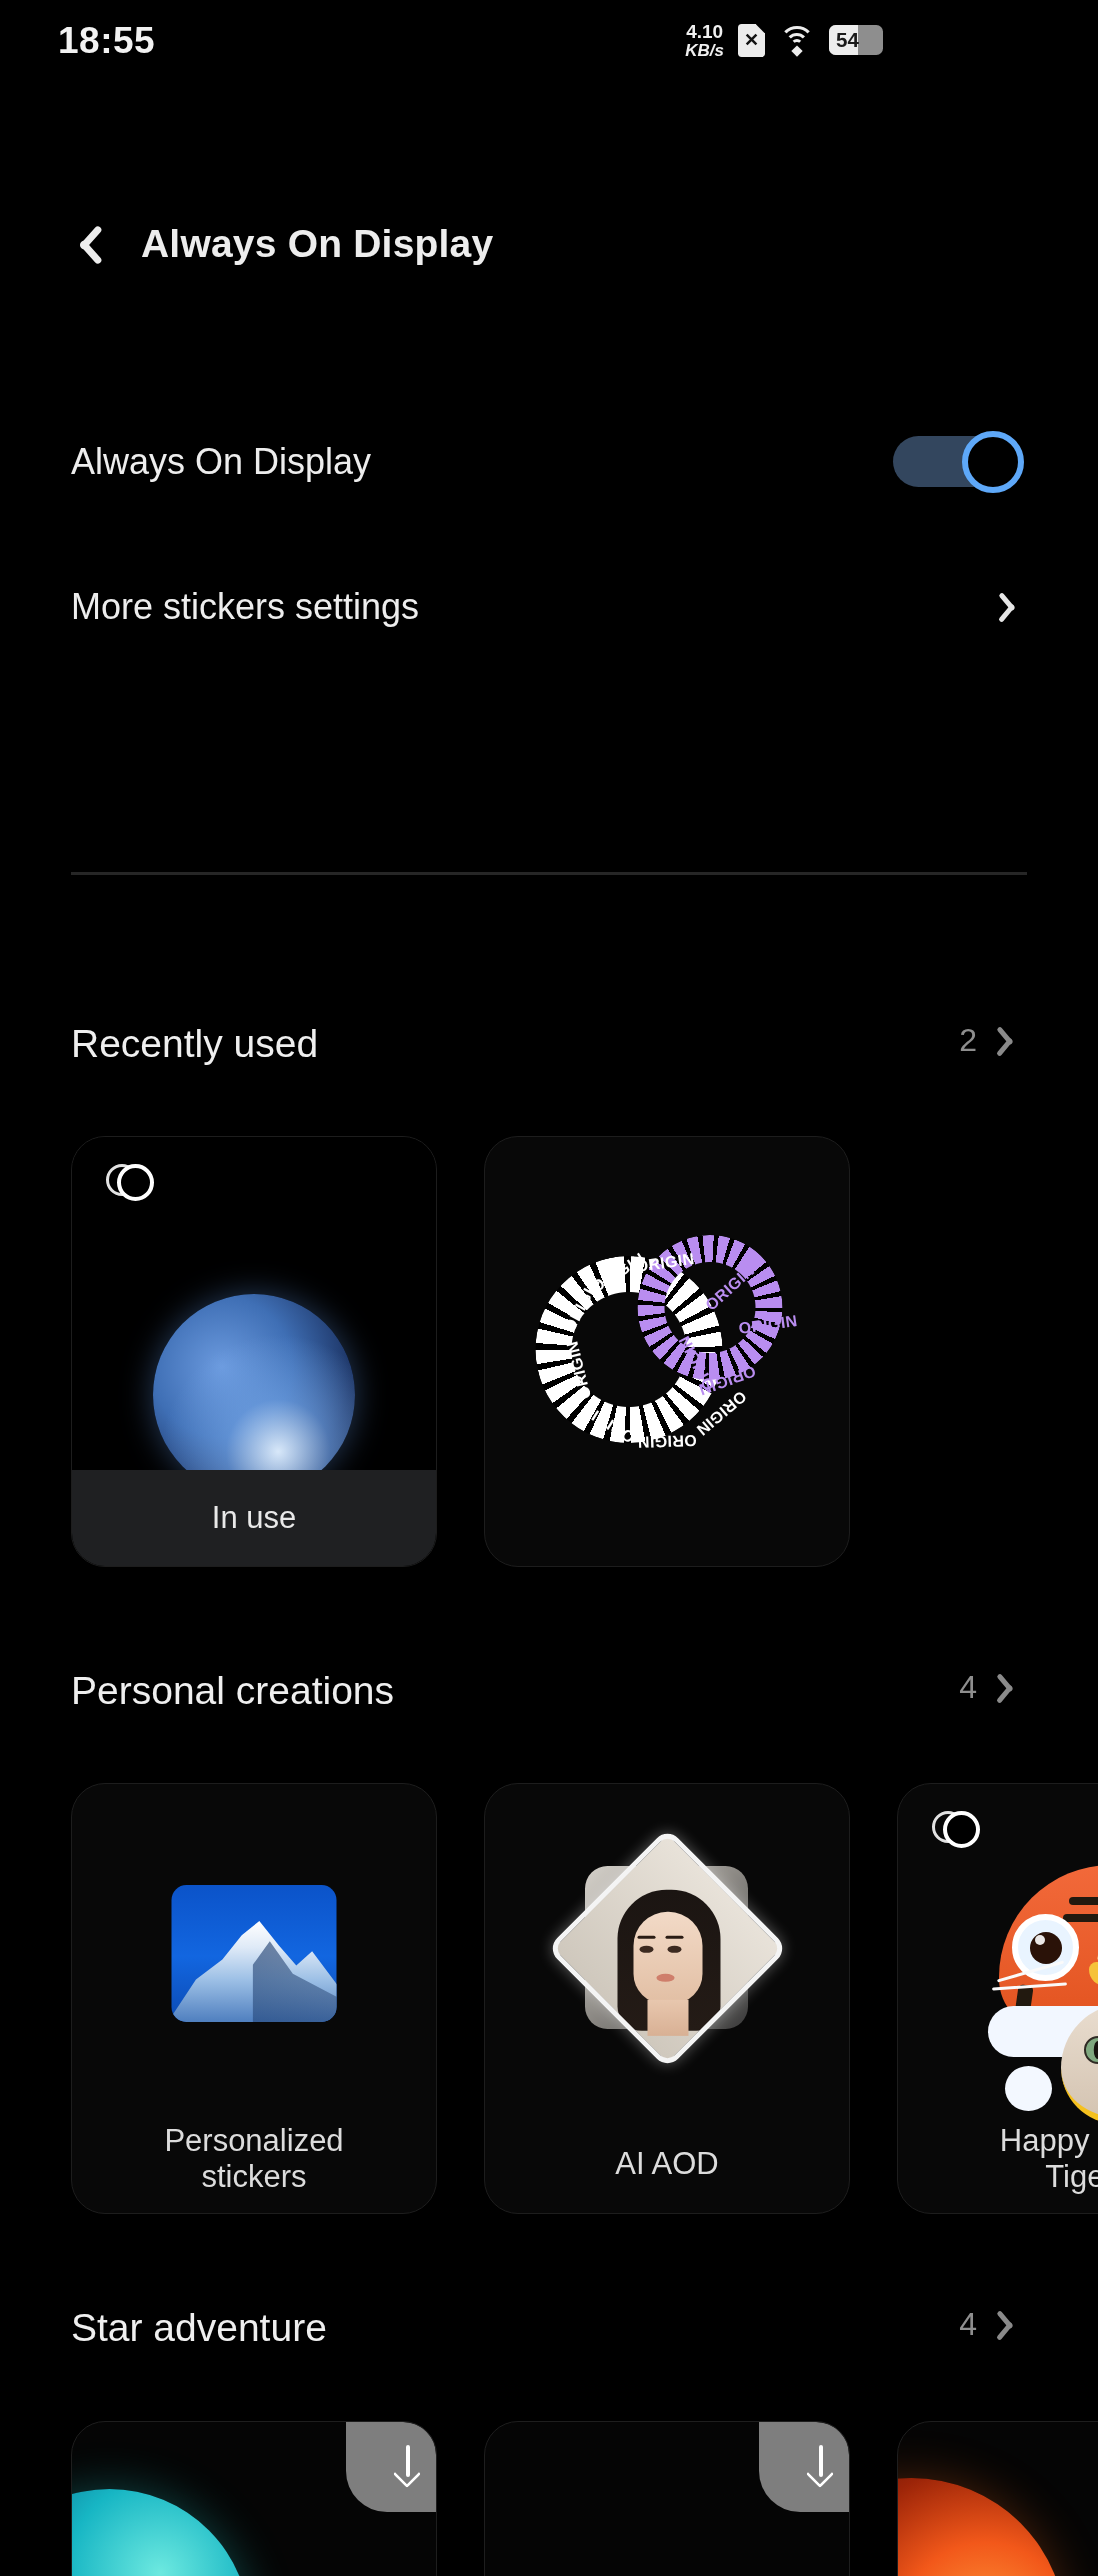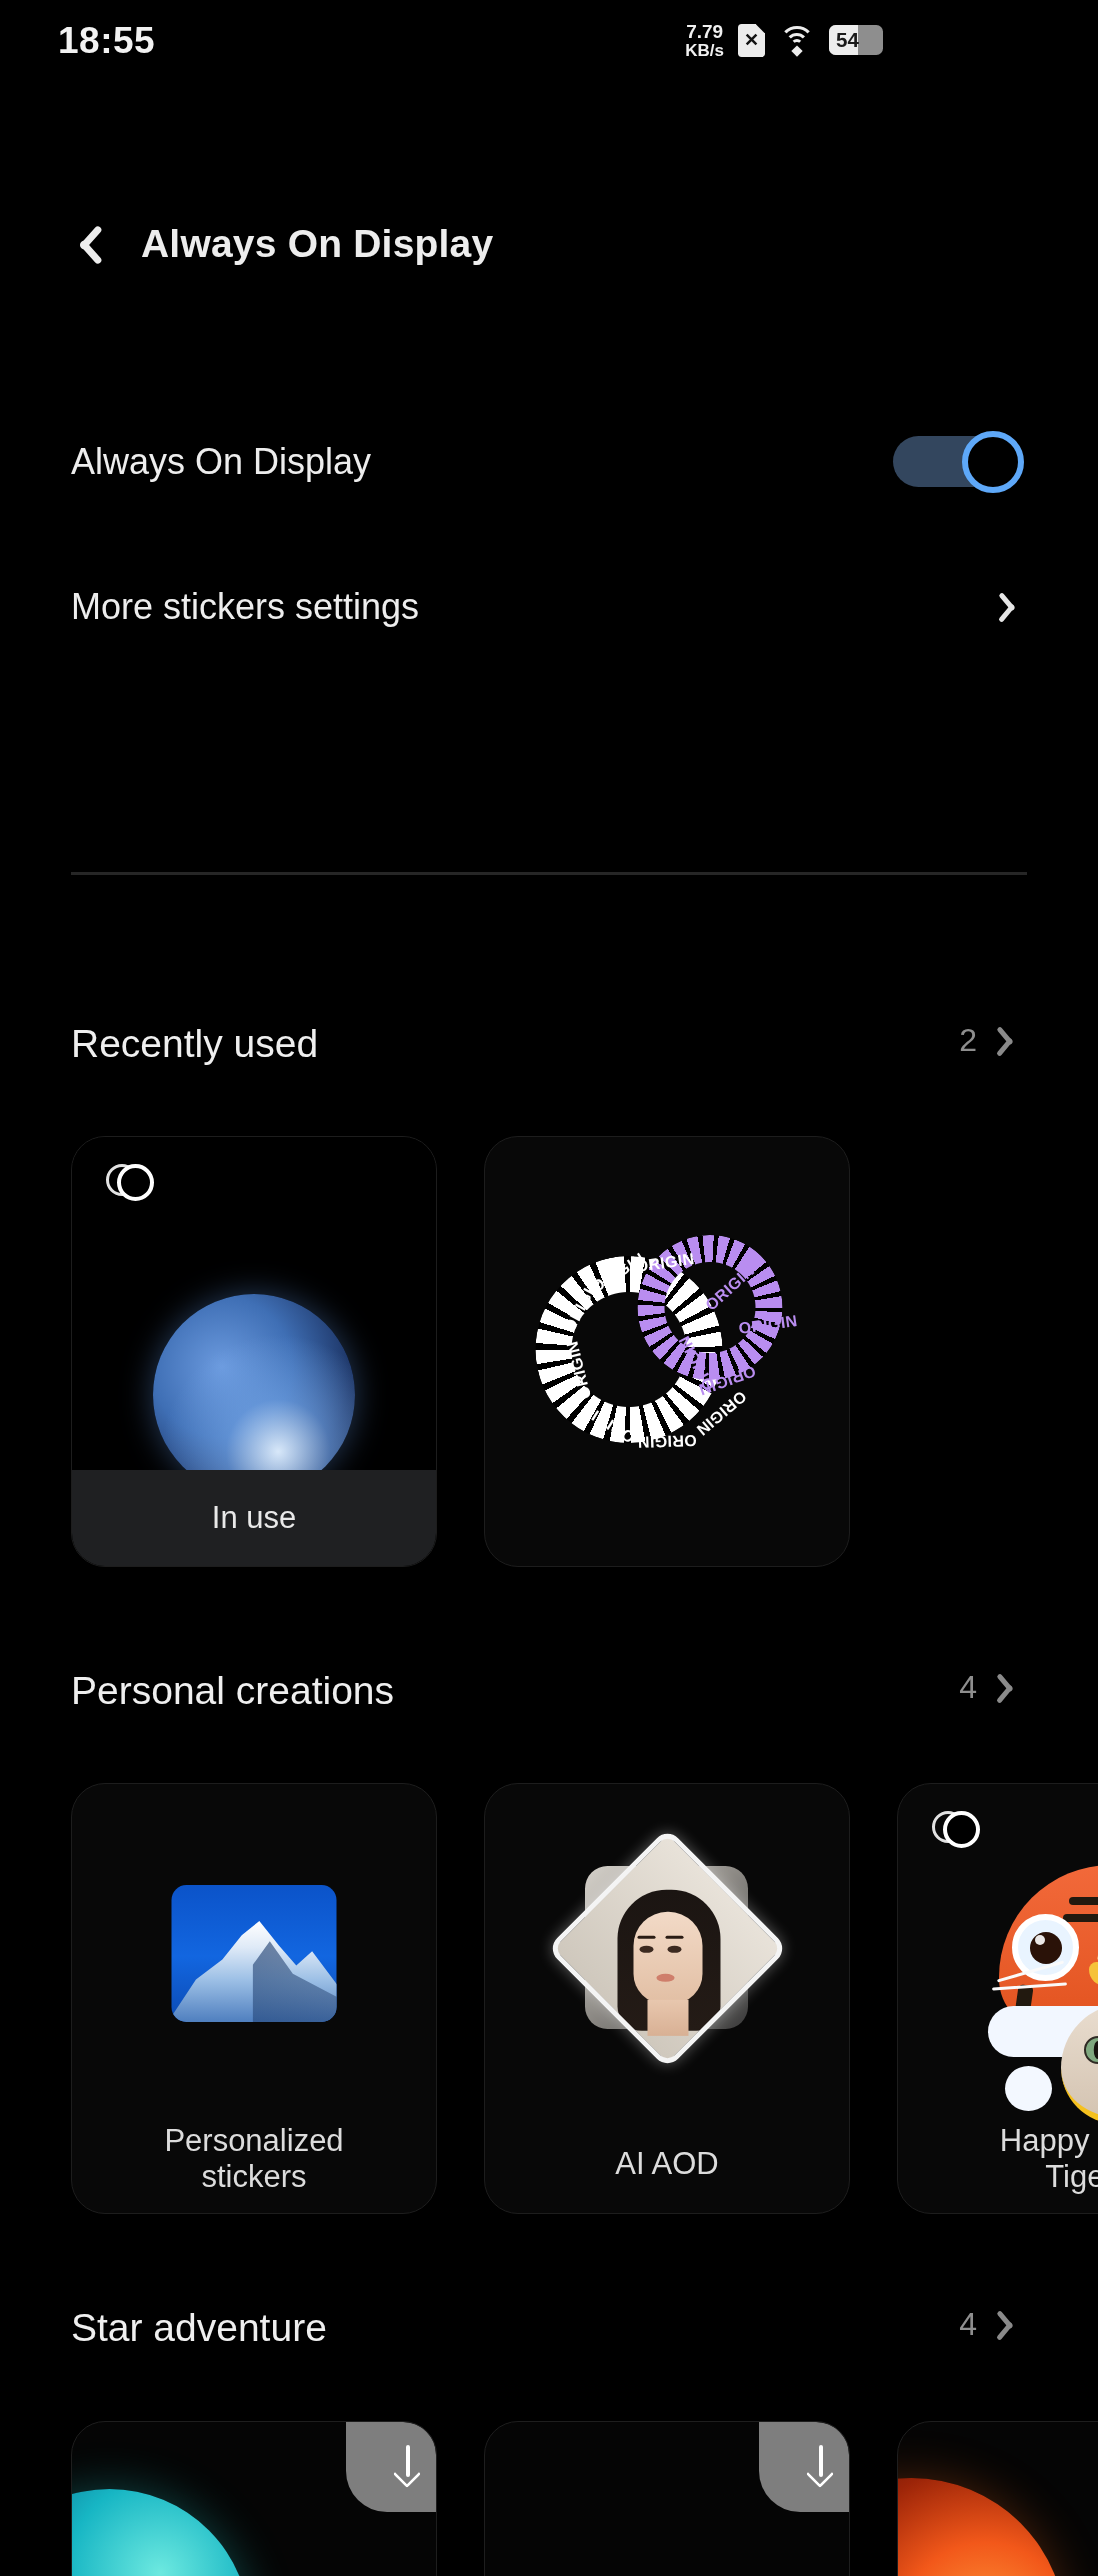--- a/index.html
+++ b/index.html
@@ -14,21 +14,21 @@
   .statusbar{
     position:absolute; left:0; top:0; width:917px; height:81px;
     display:flex; align-items:center; justify-content:space-between;
     padding:0 34px 0 58px;
     gap:22px;
   }
   .status-clock{ color:#f2f2f2; font-size:37px; font-weight:600; letter-spacing:0.5px; }
   .status-right{ display:flex; align-items:center; gap:14px; }
   .netspeed{ display:flex; flex-direction:column; align-items:center; line-height:1; color:#f0f0f0; }
   .netspeed .n1{ font-size:19px; font-weight:700; }
-  .netspeed .n2{ font-size:17px; font-weight:700; margin-top:1.9px; }
+  .netspeed .n2{ font-size:17px; font-weight:700; margin-top:1.9px;font-style:italic; }
   .simx{
     width:27px; height:33px; background:#ececec; position:relative;
     border-radius:3.7px 8.4px 3.7px 3.7px; display:flex; align-items:center; justify-content:center;
   }
   .simx::after{
     content:""; position:absolute; top:0; right:0; width:9.4px; height:9.4px;
     background:#000; clip-path:polygon(100% 0,0 0,100% 100%);
   }
   .simx span{ color:#111; font-size:18px; font-weight:800; line-height:1; }
   .wifi{ position:relative; width:36px; height:28px; }
@@ -222,21 +222,21 @@
     background:radial-gradient(circle at 74% 48%, #ff9a3c 0%, #f2581a 30%, #9c2408 58%, #200704 100%);
     box-shadow:0 0 47px rgba(255,110,30,.28); }
 </style>
 </head>
 <body>
 
 <div class="statusbar">
   <div class="status-clock">18:55</div>
   <div class="status-right">
     <div class="netspeed">
-      <span class="n1">7.79</span>
+      <span class="n1">4.10</span>
       <span class="n2">KB/s</span>
     </div>
     <div class="simx">
       <span>✕</span>
     </div>
     <div class="wifi">
       <i class="a1"></i>
       <i class="a2"></i>
       <i class="a3"></i>
       <span class="dot"></span>

